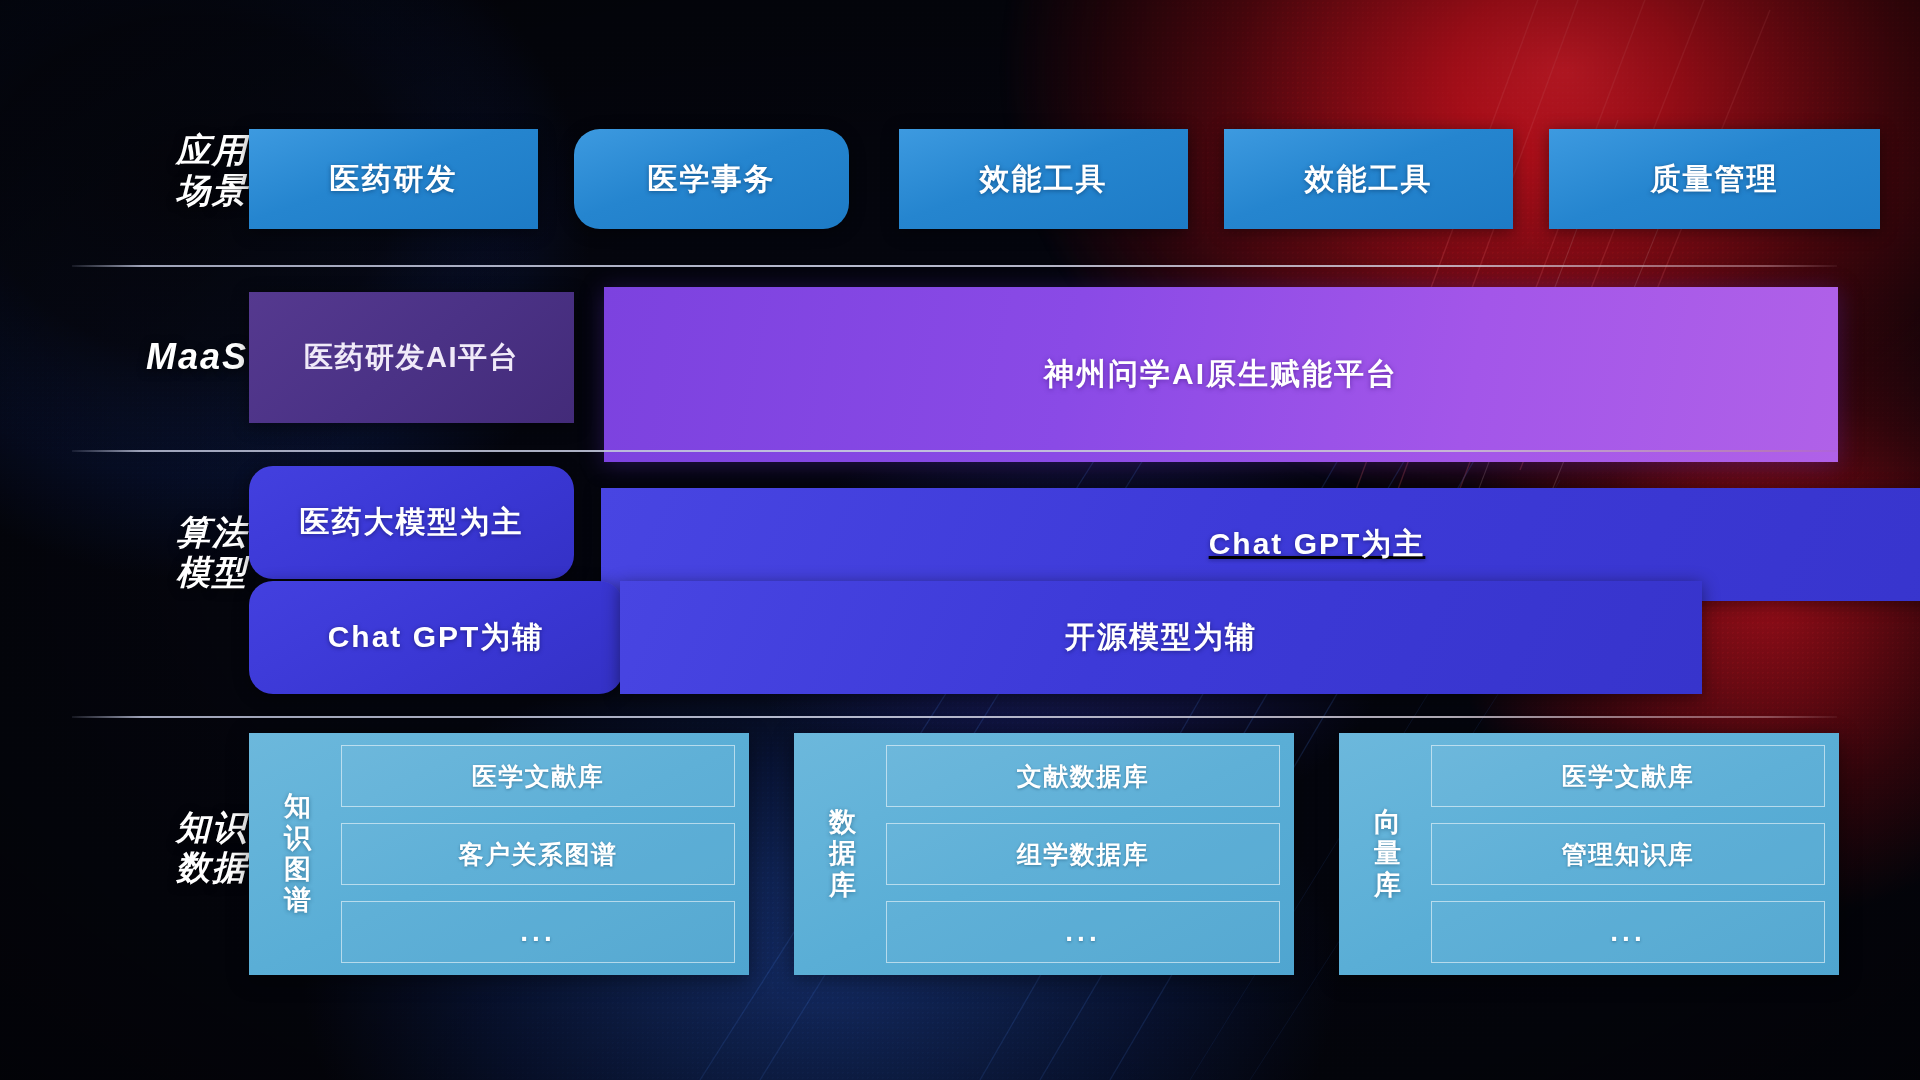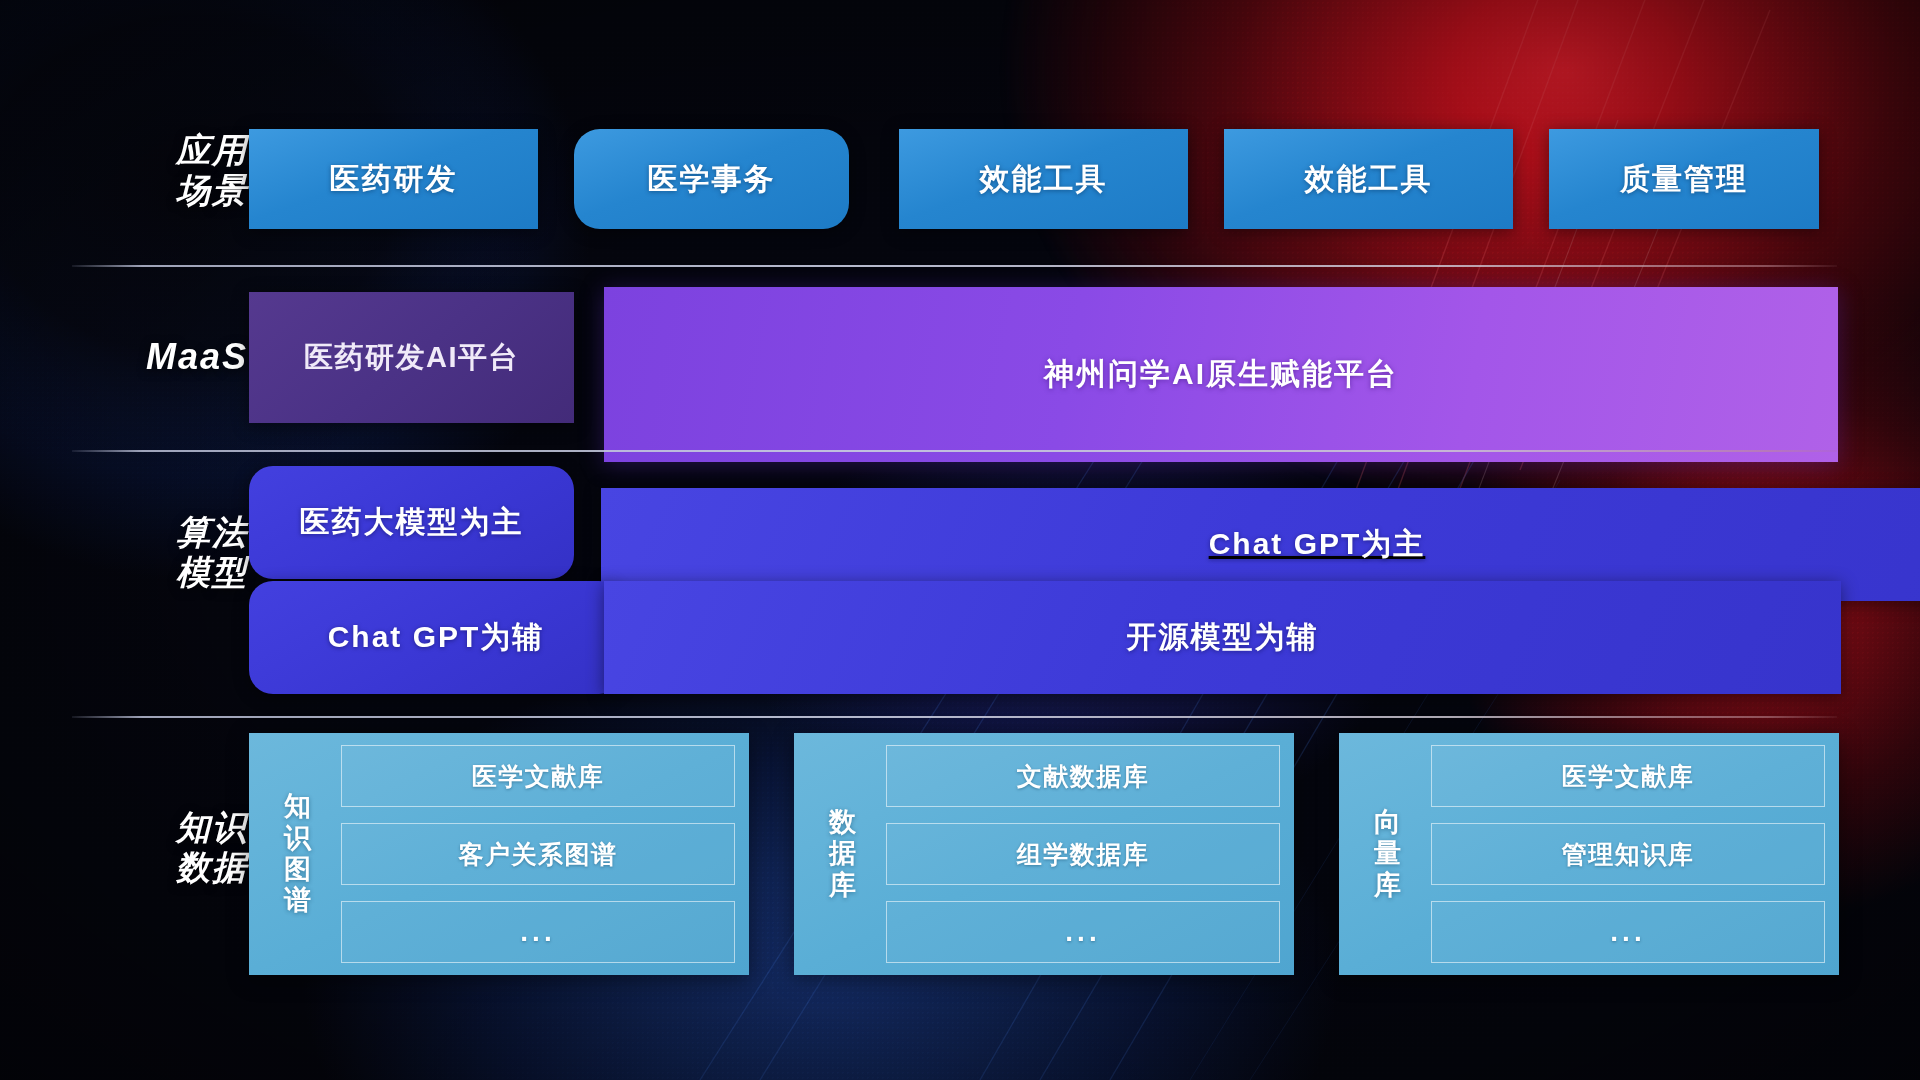--- a/index.html
+++ b/index.html
@@ -203,21 +203,21 @@
   </div>
   <div class="appbox" style="left:574px;top:129px;width:275px;border-radius:26px;">
     <span>医学事务</span>
   </div>
   <div class="appbox" style="left:899px;top:129px;width:289px;">
     <span>效能工具</span>
   </div>
   <div class="appbox" style="left:1224px;top:129px;width:289px;">
     <span>效能工具</span>
   </div>
-  <div class="appbox" style="left:1549px;top:129px;width:270px;">
+  <div class="appbox" style="left:1549px;top:129px;width:331px;">
     <span>质量管理</span>
   </div>
 
   <div class="divider" style="top:265px;"></div>
 
   <div class="rowlabel" style="top:336px;font-size:36px;">
     <div>MaaS</div>
   </div>
 
   <div class="maasL" style="left:249px;top:292px;width:325px;height:131px;">
@@ -237,21 +237,21 @@
   <div class="algoL" style="left:249px;top:466px;width:325px;height:113px;">
     <span>医药大模型为主</span>
   </div>
   <div class="algoR" style="left:601px;top:488px;width:1432px;height:113px;text-decoration:underline;">
     <span>Chat GPT为主</span>
   </div>
 
   <div class="algoL" style="left:249px;top:581px;width:374px;height:113px;">
     <span>Chat GPT为辅</span>
   </div>
-  <div class="algoR" style="left:604px;top:581px;width:1237px;height:113px;">
+  <div class="algoR" style="left:620px;top:581px;width:1082px;height:113px;">
     <span>开源模型为辅</span>
   </div>
 
   <div class="divider" style="top:716px;"></div>
 
   <div class="rowlabel" style="top:807px;font-size:34px;">
     <div>知识</div>
     <div>数据</div>
   </div>
 

